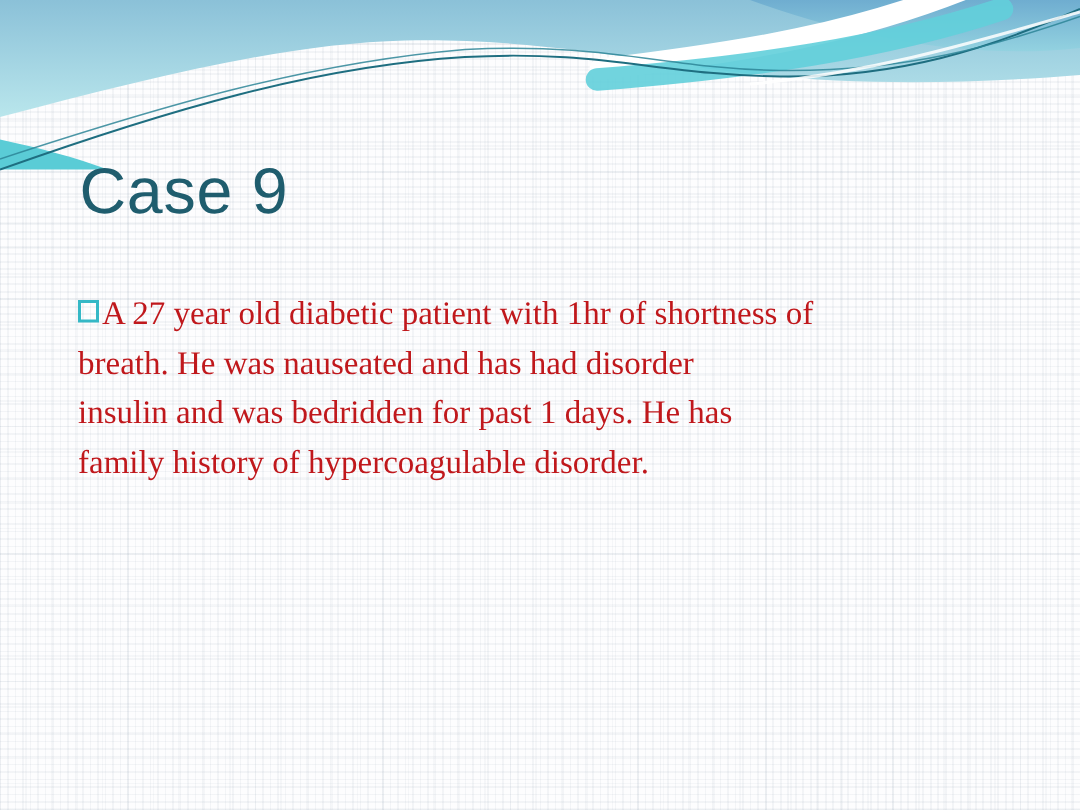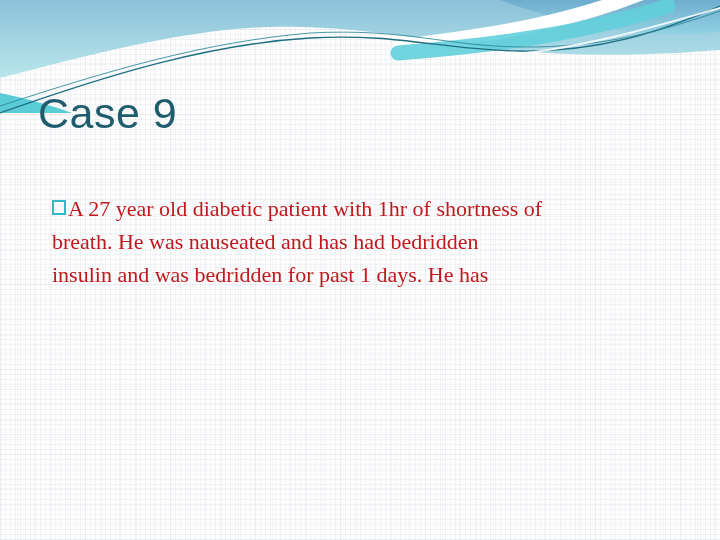--- a/index.html
+++ b/index.html
@@ -18,21 +18,21 @@
   }
   .banner {
     position: absolute;
     top: 0; left: 0;
     width: 720px; height: 150px;
     display: block;
   }
   .title {
     position: absolute;
     left: 37px; top: 88px;
-    margin: 1px;
+    margin: 16px;
     font-size: 43px;
     font-weight: 400;
     letter-spacing: 0.5px;
     color: #1f5d6e;
     font-family: "Liberation Sans", sans-serif;
     white-space: nowrap;
   }
   .body-block {
     position: absolute;
     left: 0; top: 192px;
@@ -83,17 +83,18 @@
     <path d="M0,113 C110,74 210,44 310,38 C400,33 440,50 520,51 C600,52 660,32 720,6" fill="none" stroke="#1e6e80" stroke-width="1.3"></path>
     <path d="M0,106 C110,70 205,42 310,33 C405,28 445,46 520,47 C605,48 665,30 720,11" fill="none" stroke="#2d8596" stroke-width="1" opacity="0.85"></path>
 
     <path d="M500,56 C580,49 650,28 720,8" fill="none" stroke="#ffffff" stroke-width="2" opacity="0.85"></path>
   </svg>
 
   <h1 class="title">Case 9</h1>
 
   <div class="body-block">
     <div class="body-line"><span class="bullet-square"></span><span>A 27 year old diabetic patient with 1hr of shortness of</span></div>
-    <div class="body-line">breath. He was nauseated and has had bedridden</div>
+    <div class="body-line">breath. He was nauseated and has had disorder</div>
     <div class="body-line">insulin and was bedridden for past 1 days. He has</div>
+    <div class="body-line">family history of hypercoagulable disorder.</div>
   </div>
 
 </div>
 
 </body></html>

